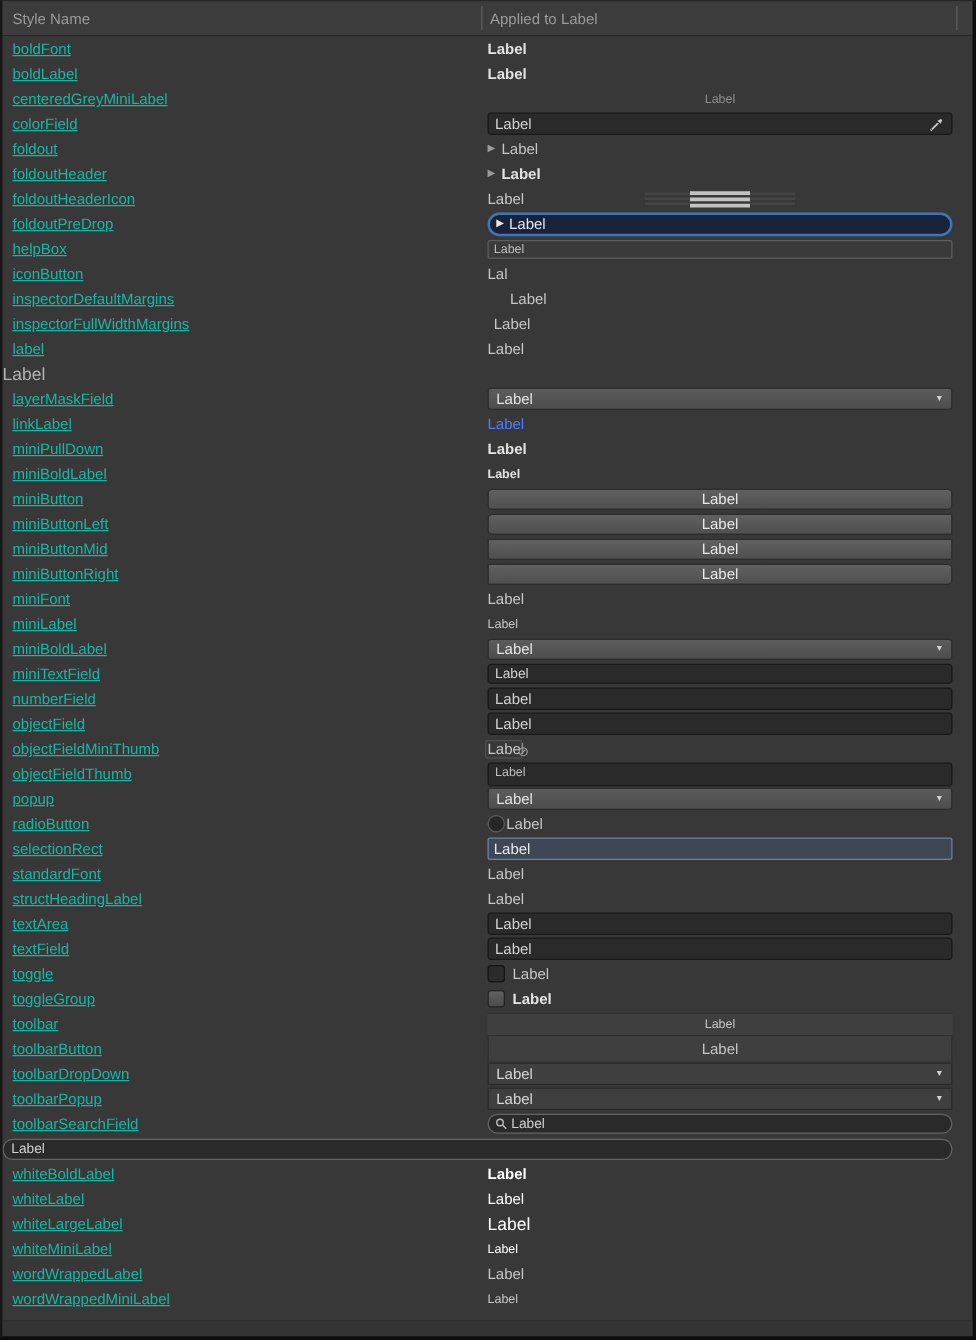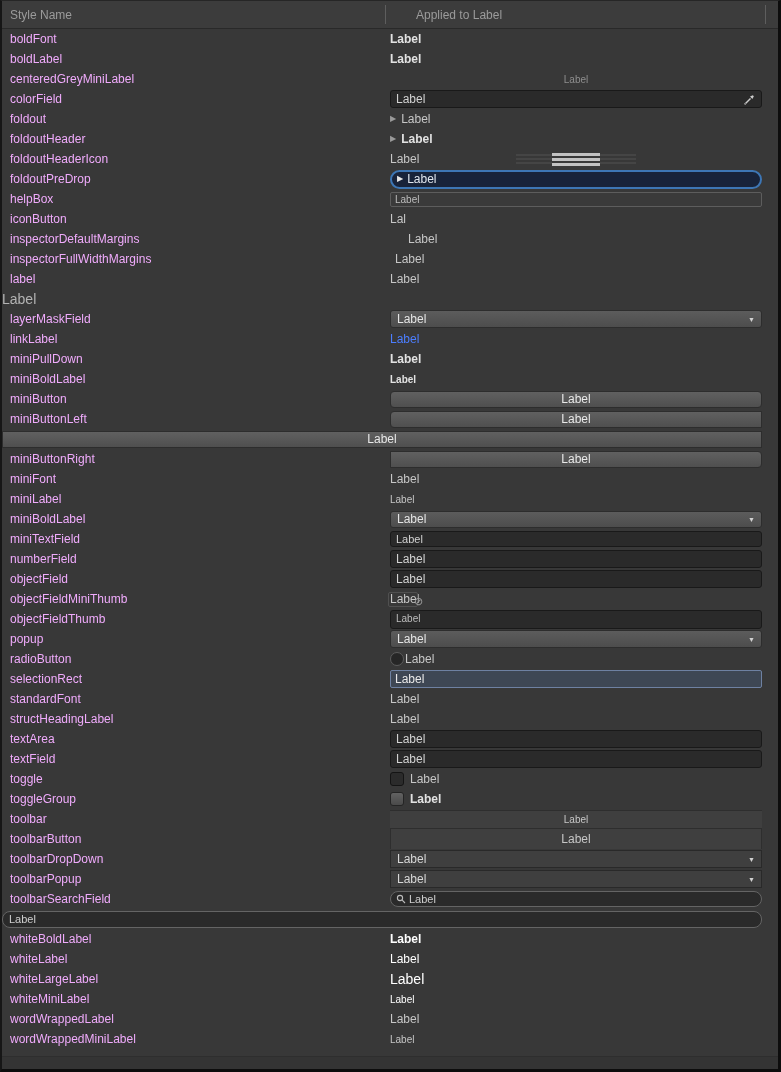--- a/index.html
+++ b/index.html
@@ -6,30 +6,30 @@
   *{box-sizing:border-box;}
   .window{
     position:relative;width:781px;height:1072px;
     background:#383838;overflow:hidden;
     font-family:"Liberation Sans", sans-serif;
     border-left:2px solid #161616;border-right:3px solid #0d0d0d;
     border-top:1px solid #262626;border-bottom:3px solid #0d0d0d;
   }
   
   .hdr{position:relative;height:28px;background:#3c3c3c;border-bottom:1px solid #292929;
-       display:flex;align-items:center;color:#9b9b9b;font-size:12px;gap:24px;}
+       display:flex;align-items:center;color:#9b9b9b;font-size:12px;}
   .hdr .c1{width:384px;padding-left:8px;}
   .hdr .c2{flex:1;padding-left:6px;}
   .hdr .vdiv{position:absolute;top:4px;bottom:4px;width:1px;background:#5e5e5e;}
   .vd1{left:383px;} .vd2{left:763px;}
   
   .rows{position:relative;}
   .row{display:flex;height:20px;align-items:center;}
-  .name{width:388px;padding-left:8px;font-size:12px;color:#f0abfc;
-        white-space:nowrap;overflow:hidden;}
+  .name{width:388px;padding-left:8px;font-size:12px;color:#14b8a6;
+        white-space:nowrap;overflow:hidden;text-decoration:underline;}
   .sample{flex:1;margin-right:16px;display:flex;align-items:center;position:relative;height:100%;}
   
   .lbl{font-size:12px;color:#c6c6c6;white-space:nowrap;}
   .b{font-weight:bold;color:#e2e2e2;}
   .mini{font-size:10px;}
   .large{font-size:14px;color:#b3b3b3;}
   .white{color:#ffffff;}
   .grey{color:#8e8e8e;}
   .link{color:#4c7eff;}
   .ind18{padding-left:18px;} .ind5{padding-left:5px;}
@@ -282,20 +282,21 @@
     <div class="row">
       <div class="name">miniButtonLeft</div>
       <div class="sample">
           <div class="btn left">
             <span>Label</span>
           </div>
         </div>
     </div>
 
     <div class="row">
+      <div class="name">miniButtonMid</div>
       <div class="sample">
           <div class="btn mid">
             <span>Label</span>
           </div>
         </div>
     </div>
 
     <div class="row">
       <div class="name">miniButtonRight</div>
       <div class="sample">

